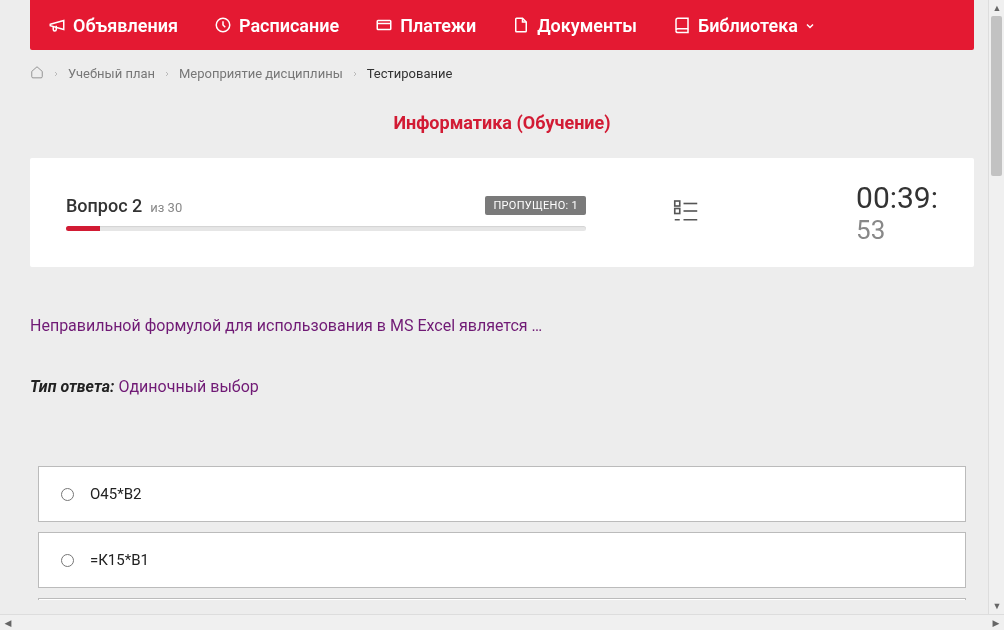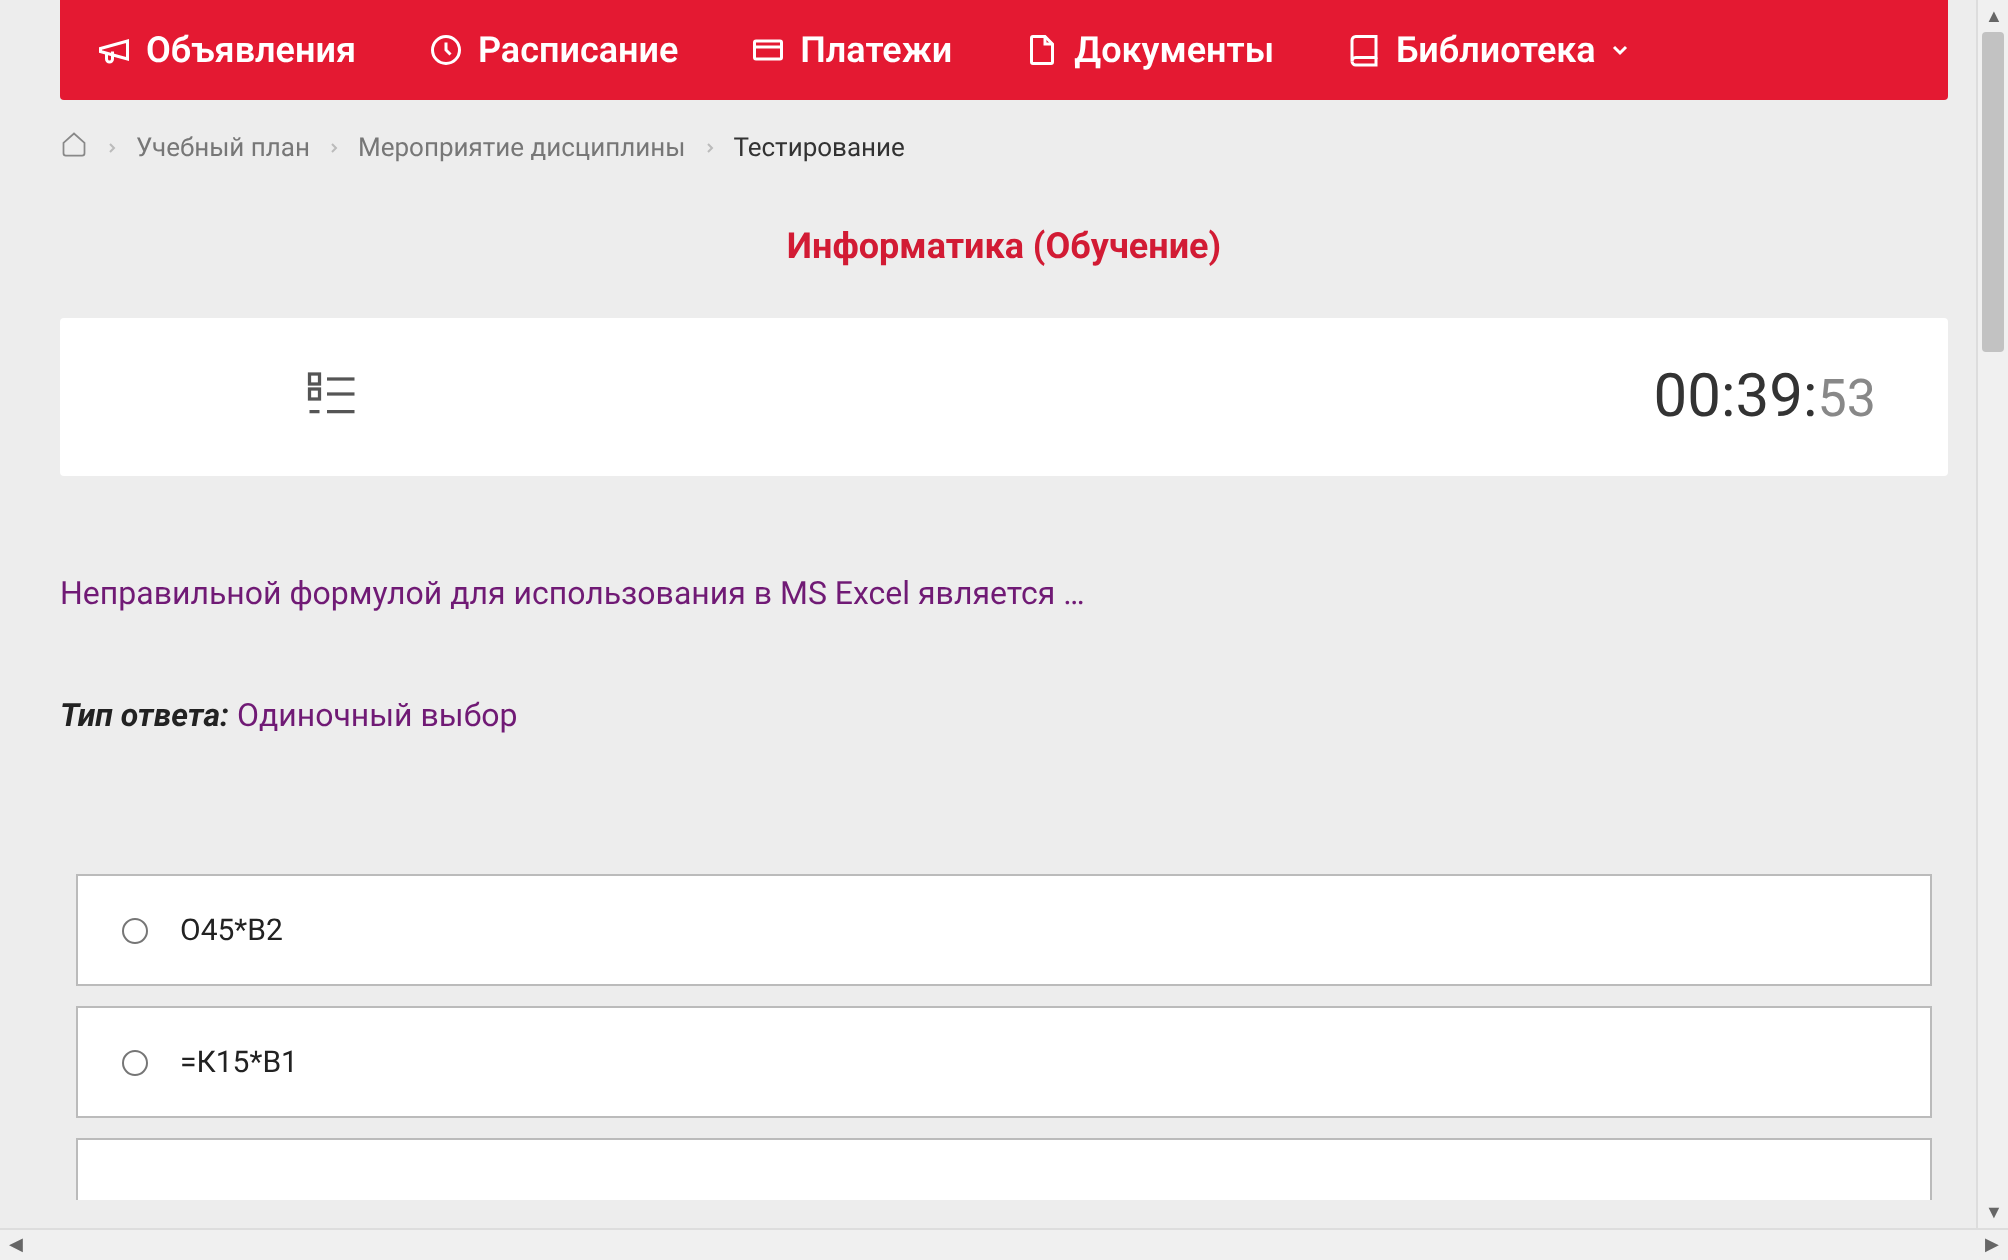--- a/index.html
+++ b/index.html
@@ -101,20 +101,21 @@
       cursor: pointer;
     }
     .status-mid svg { width: 30px; height: 30px; }
     .timer {
       margin-left: auto;
       font-size: 30px;
       color: #333;
       font-weight: 400;
       display: flex;
       align-items: baseline;
+      flex-direction: column;
     }
     .timer-sec { color: #888; font-size: 26px; }
     .question-block { padding: 40px 0 20px; }
     .q-label { font-style: italic; font-weight: 700; font-size: 16px; color: #222; }
     .q-text { font-size: 16px; color: #701a75; margin-top: 8px; line-height: 1.4; }
     .ans-type-row { margin-top: 40px; font-size: 16px; }
     .ans-type-label { font-style: italic; font-weight: 700; color: #222; }
     .ans-type-val { color: #701a75; }
     .answers { margin-top: 50px; padding: 0 8px 20px; }
     .answer {
@@ -265,20 +266,32 @@
       <svg viewBox="0 0 24 24" fill="none" stroke="#bbb" stroke-width="3">
           <path d="M9 6l6 6-6 6"></path>
         </svg>
     </span>
     <span class="current">Тестирование</span>
   </div>
 
   <h1 class="page-title">Информатика (Обучение)</h1>
 
   <div class="status-bar">
+    <div class="status-left">
+      <div class="q-line">
+        <div>
+          <span class="q-num">Вопрос 2</span>
+          <span class="q-total">из 30</span>
+        </div>
+        <span class="skipped-badge">ПРОПУЩЕНО: 1</span>
+      </div>
+      <div class="progress-bar">
+        <div class="progress-fill"></div>
+      </div>
+    </div>
     <div class="status-mid">
       <svg viewBox="0 0 24 24" fill="none" stroke="#555" stroke-width="1.3">
         <rect x="3" y="4" width="4" height="4"></rect>
           <path d="M10 6h11"></path>
         <rect x="3" y="10" width="4" height="4"></rect>
           <path d="M10 12h11"></path>
         <path d="M3 19h4M10 19h11"></path>
       </svg>
     </div>
     <div class="timer">

